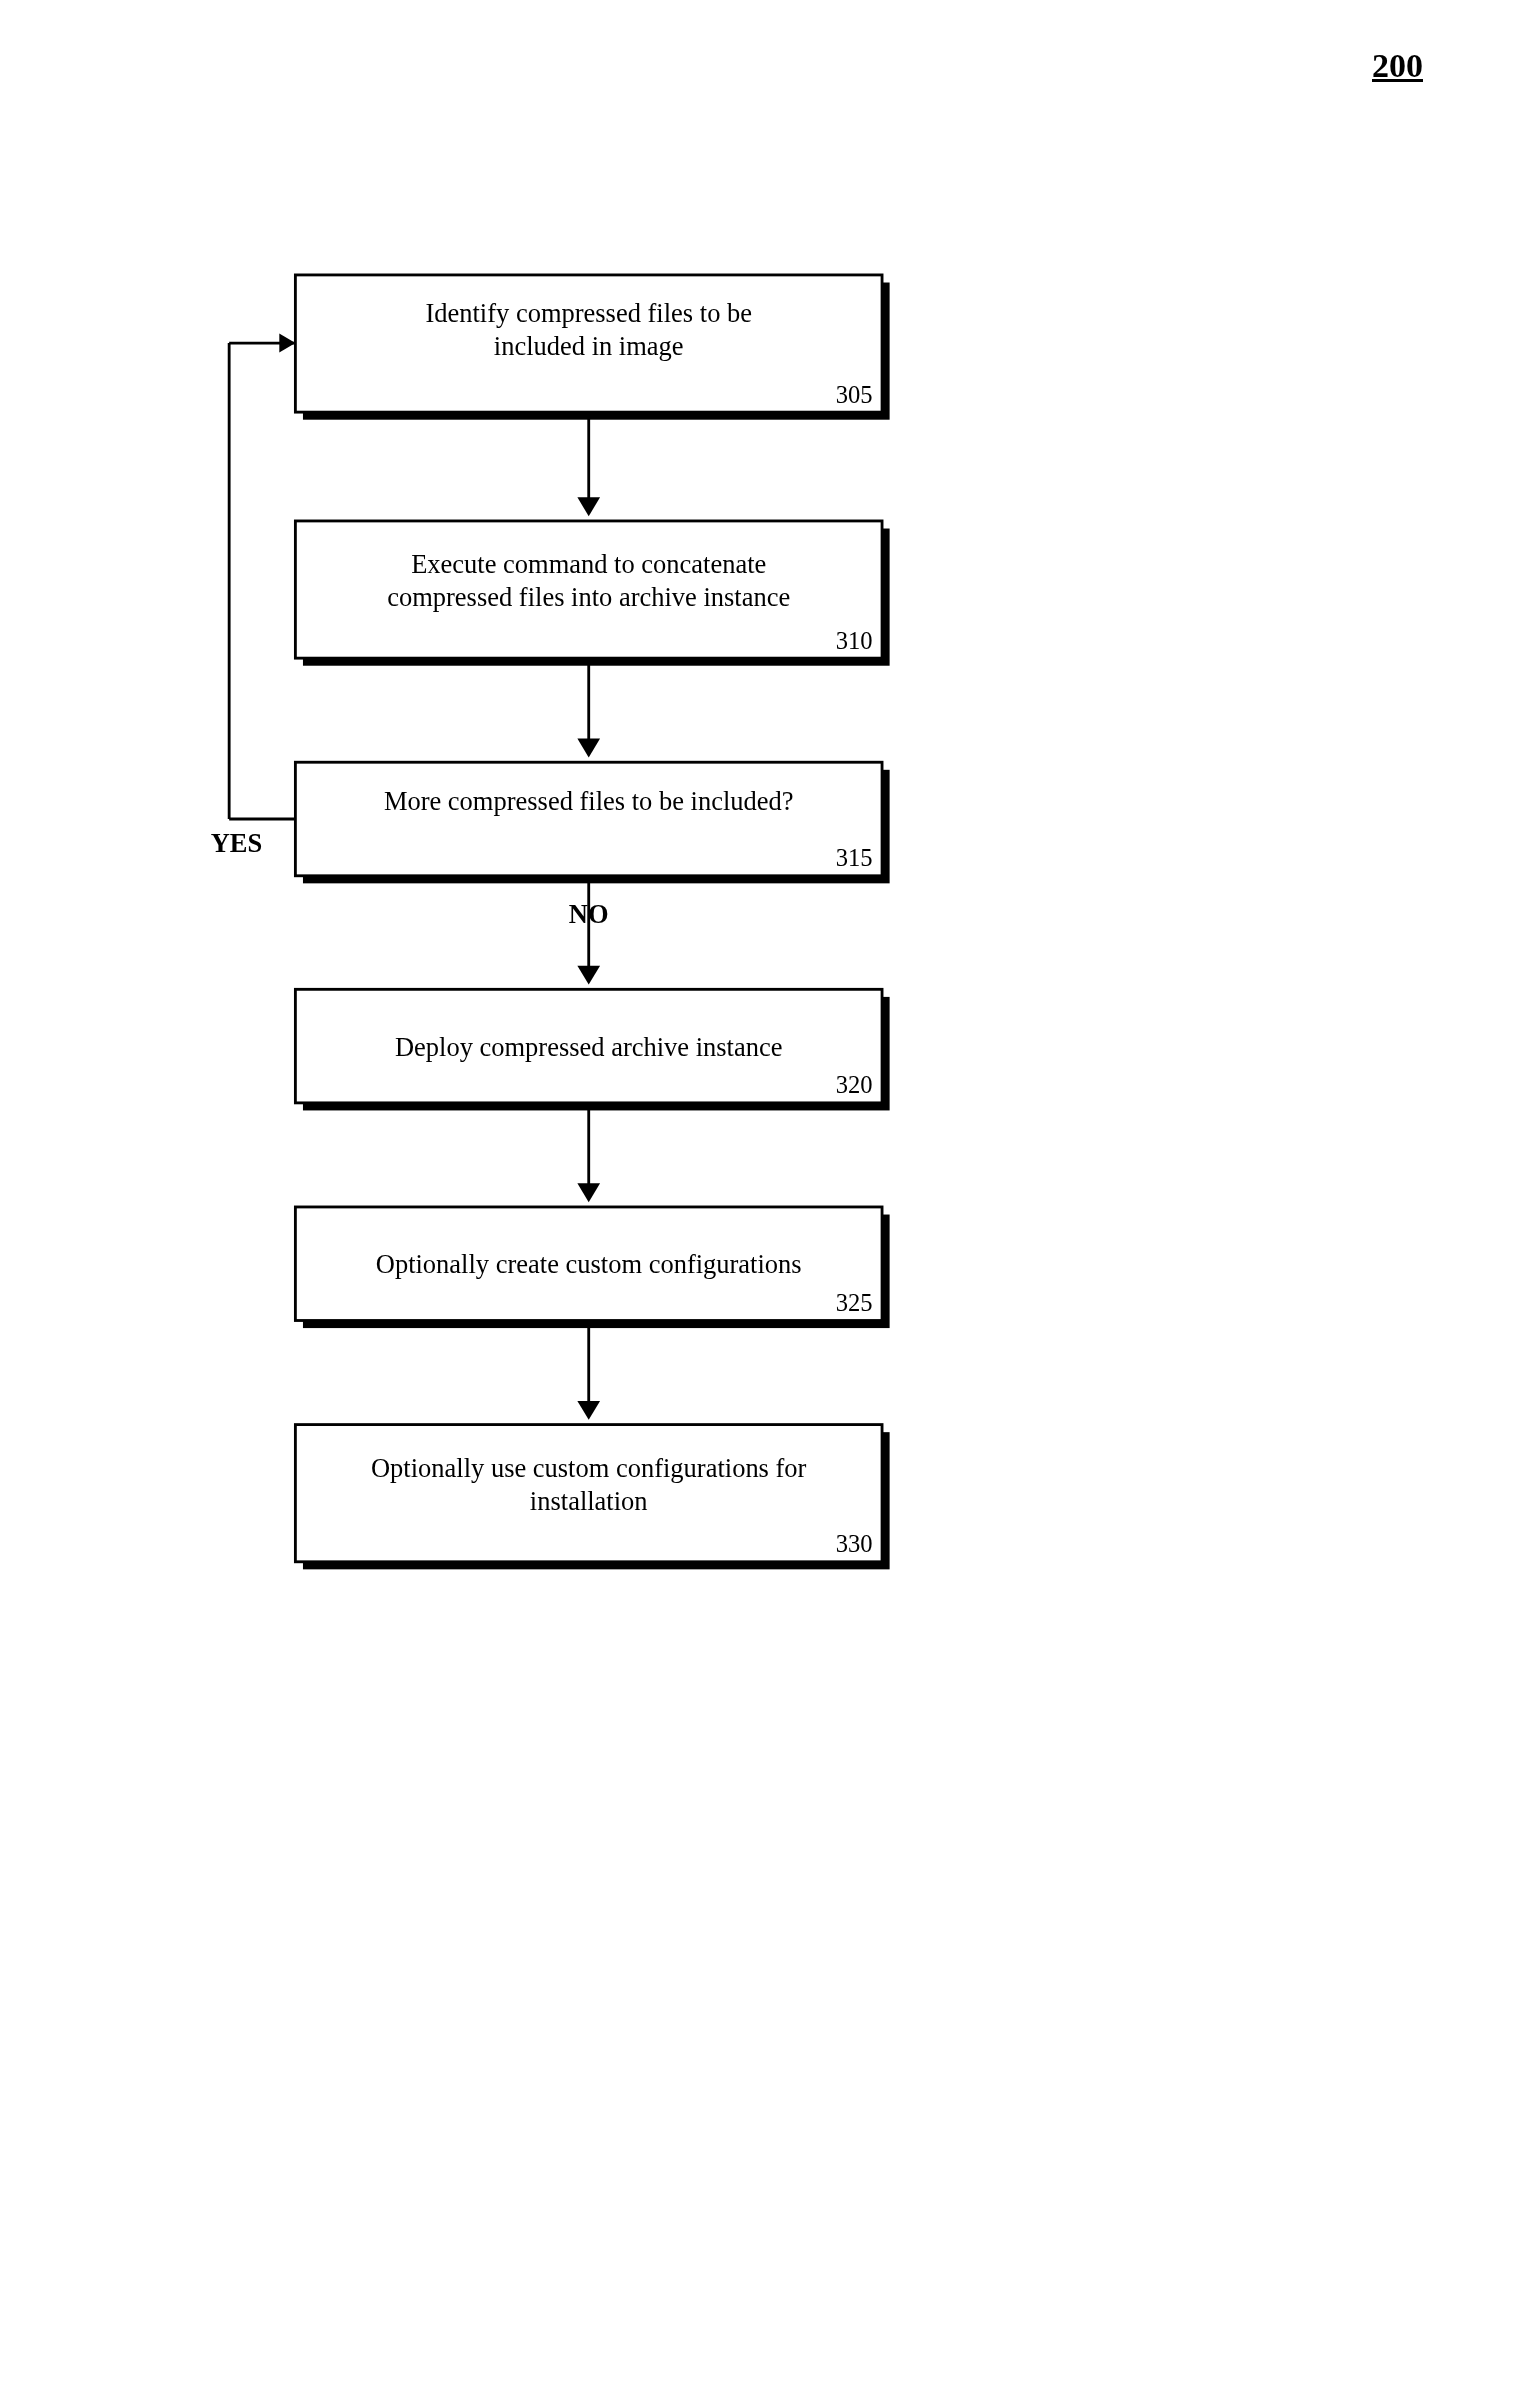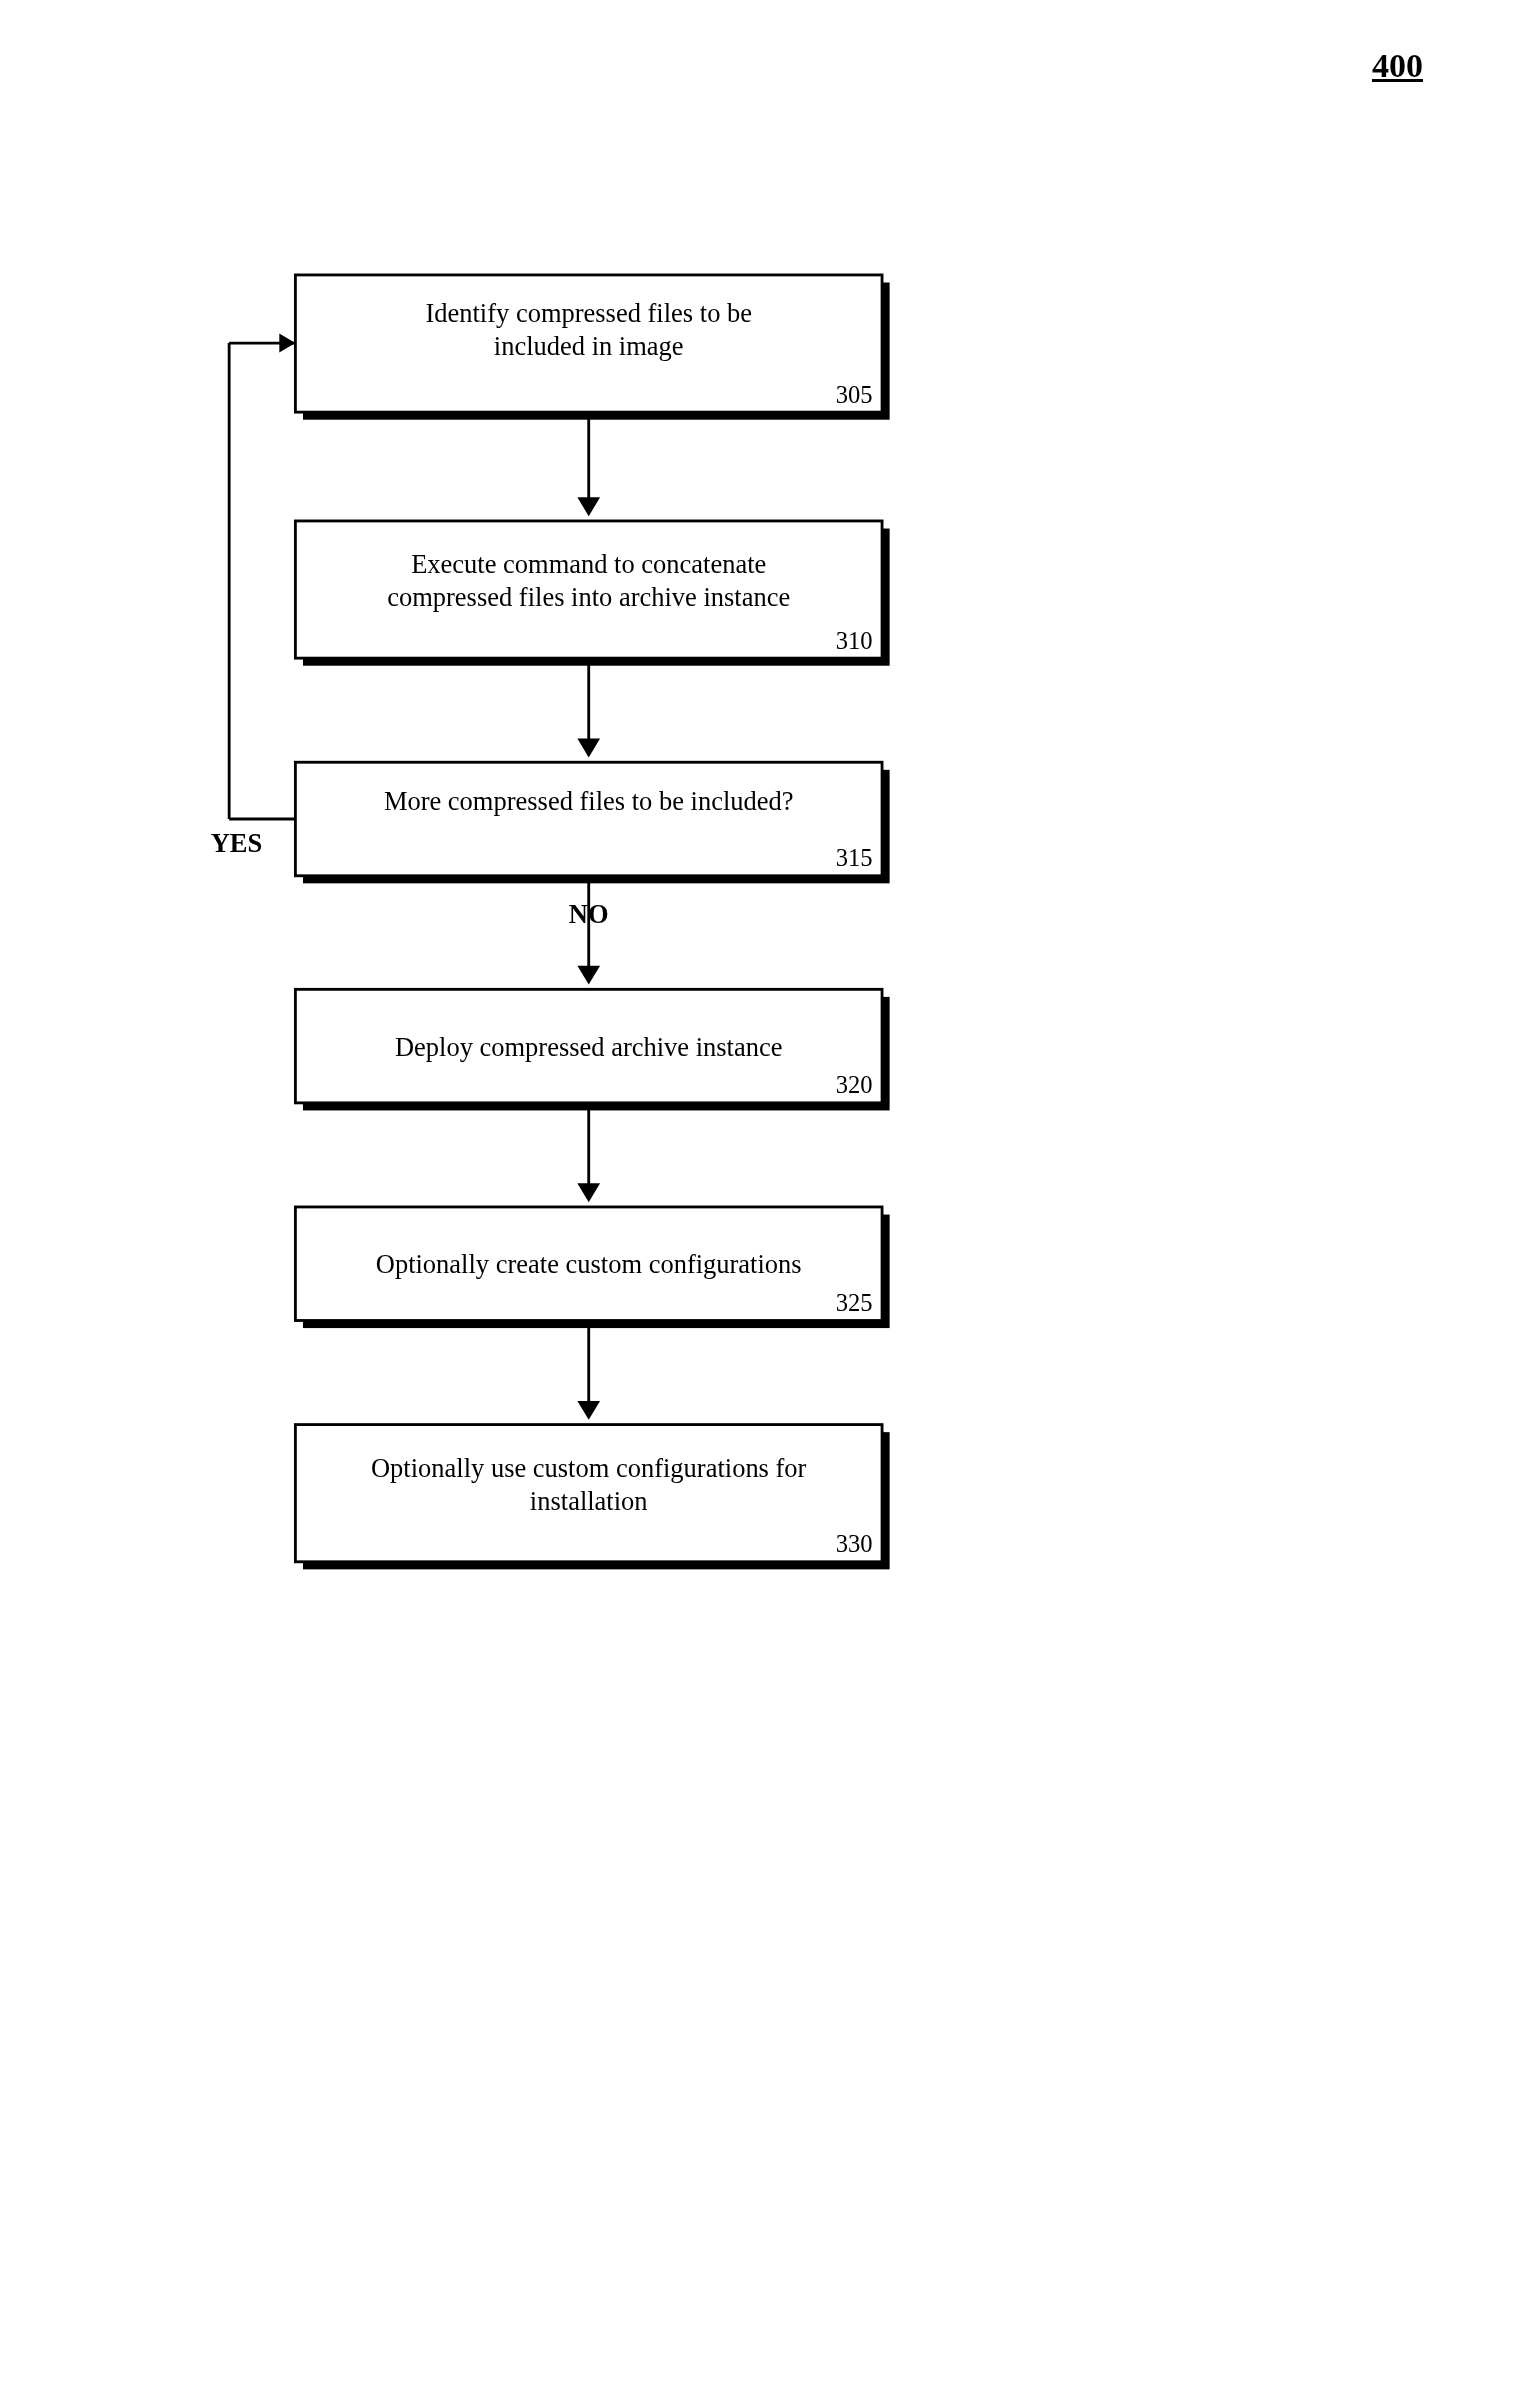--- a/index.html
+++ b/index.html
@@ -33,21 +33,21 @@
       font-weight: bold;
       text-decoration: underline;
       color: #000000;
     }
   </style>
 </head>
 <body>
 
 <div class="page-container">
 
-  <div class="diagram-number">400</div>
+  <div class="diagram-number">200</div>
 
   <svg width="1325" height="2252" viewBox="0 0 1400 2380" style="display:block; margin: 76px auto 0 auto;" xmlns="http://www.w3.org/2000/svg" font-family="'Times New Roman', Times, serif">
 
     <g>
 
       <rect x="208" y="158" width="620" height="145" fill="#000000"></rect>
 
       <rect x="200" y="150" width="620" height="145" fill="#ffffff" stroke="#000000" stroke-width="3"></rect>
       <text x="510" y="200" text-anchor="middle" font-size="28" fill="#000000">Identify compressed files to be</text>
       <text x="510" y="235" text-anchor="middle" font-size="28" fill="#000000">included in image</text>

